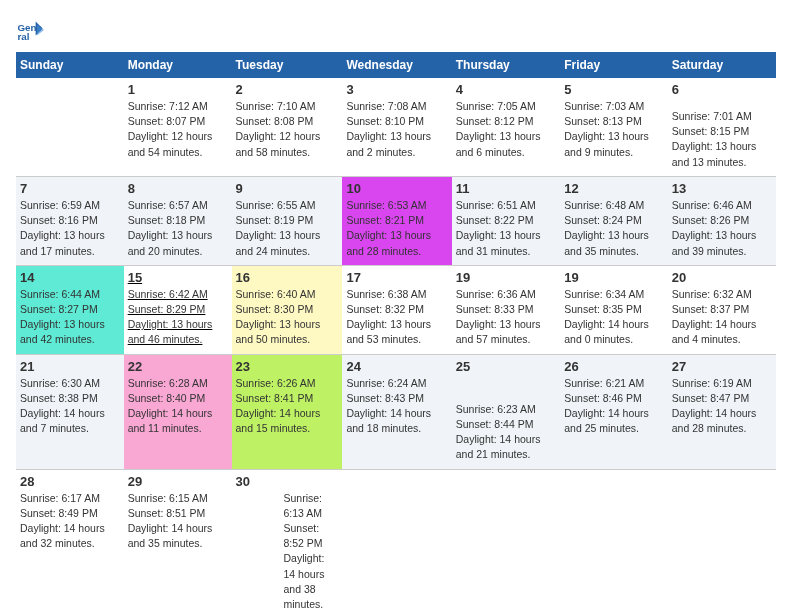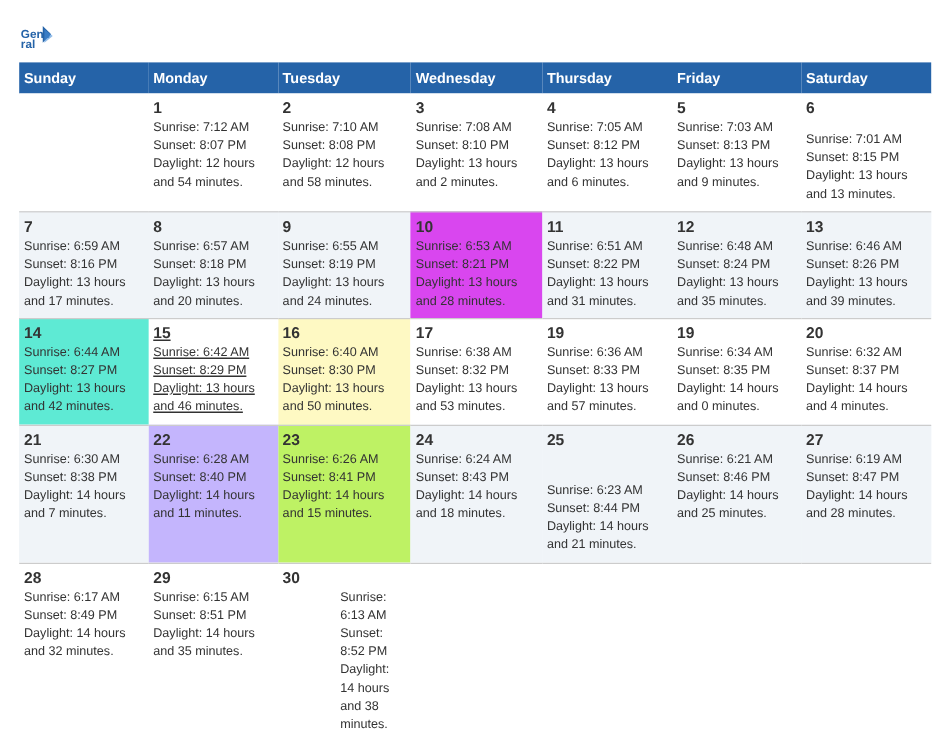--- a/index.html
+++ b/index.html
@@ -267,21 +267,21 @@
         </td>
       </tr>
       <tr style="background-color: rgb(240, 244, 248);">
         <td style="background-color: rgb(240, 244, 248);">
           <div class="day-num">21</div>
           <div class="day-info" style="white-space: pre-line;">Sunrise: 6:30 AM
 Sunset: 8:38 PM
 Daylight: 14 hours
 and 7 minutes.</div>
         </td>
-        <td style="background-color: #c4b5fd;">
+        <td style="background-color: #f9a8d4;">
           <div class="day-num">22</div>
           <div class="day-info" style="white-space: pre-line;">Sunrise: 6:28 AM
 Sunset: 8:40 PM
 Daylight: 14 hours
 and 11 minutes.</div>
         </td>
         <td style="background-color: #bef264;">
           <div class="day-num">23</div>
           <div class="day-info" style="white-space: pre-line;">Sunrise: 6:26 AM
 Sunset: 8:41 PM

